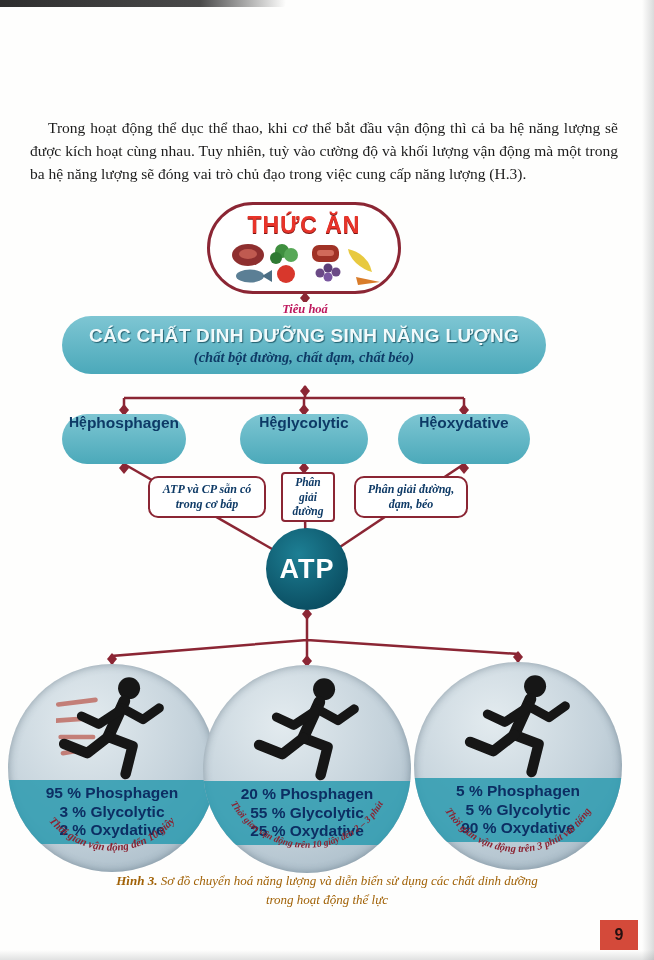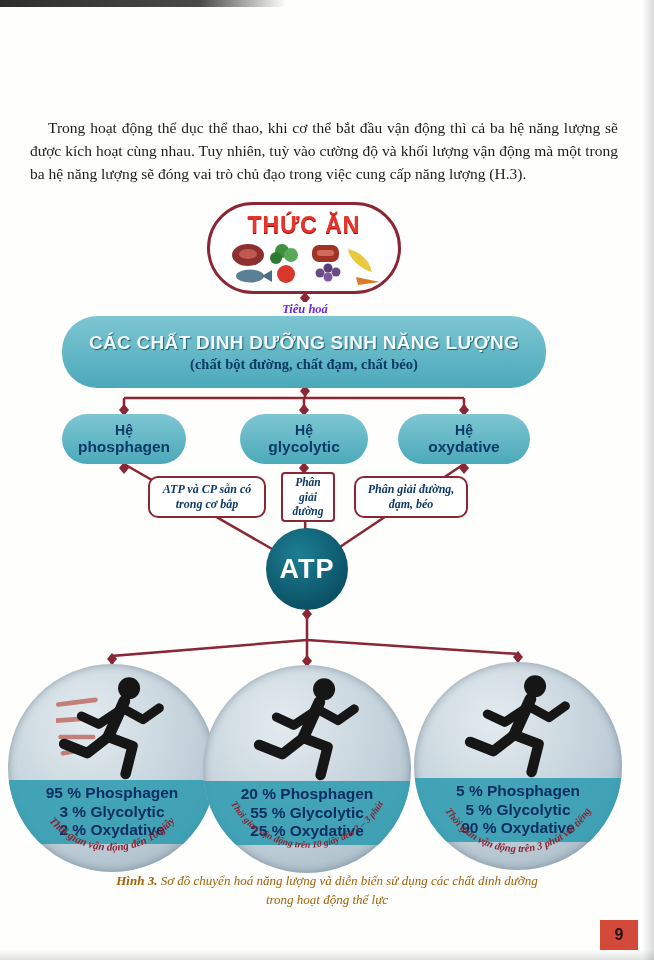--- a/index.html
+++ b/index.html
@@ -23,32 +23,32 @@
   .cline{stroke:#8b2634;stroke-width:2.5;fill:none;}
   .diamond{fill:#8b2634;stroke:none;}
   
   .food-box{position:absolute;left:207px;top:202px;width:194px;height:92px;background:#fff;
             border:3px solid #8b2634;border-radius:46px;z-index:2;
             display:flex;flex-direction:column;align-items:center;padding-top:7px;box-sizing:border-box;text-align:right;}
   .food-title{font-family:"Liberation Sans",sans-serif;font-weight:bold;font-size:23px;
               color:#e8342a;letter-spacing:1px;text-shadow:0 1px 0 #7a1210;}
   .food-art{margin-top:2px;}
   .digest-label{position:absolute;left:305px;top:302px;transform:translateX(-50%);
-                font-style:italic;font-weight:600;font-size:12.5px;color:#6d28d9;
+                font-style:italic;font-weight:600;font-size:12.5px;color:#be185d;
                 background:#fefefd;padding:0 4px;z-index:2;text-align:right;}
   
-  .nutri-box{position:absolute;left:62px;top:316px;width:484px;height:72px;z-index:2;
+  .nutri-box{position:absolute;left:62px;top:316px;width:484px;height:58px;z-index:2;
              background:linear-gradient(#7ec6d3,#4ba9ba);border-radius:35px;
              display:flex;flex-direction:column;align-items:center;justify-content:center;}
   .nutri-title{font-family:"Liberation Sans",sans-serif;font-weight:bold;font-size:19px;
                color:#f1fafb;letter-spacing:.3px;text-shadow:1px 1px 1px rgba(14,65,80,.75);}
-  .nutri-sub{font-weight:bold;font-size:14.5px;color:#0e3a66;margin-top:2px;}
+  .nutri-sub{font-style:italic;font-weight:bold;font-size:14.5px;color:#0e3a66;margin-top:2px;}
   
   .sys-box{position:absolute;z-index:2;background:linear-gradient(#7ec6d3,#4ba9ba);
-           border-radius:25px;display:flex;flex-direction:column;align-items:center;
+           border-radius:25px;display:flex;flex-direction:row;align-items:flex-start;
            justify-content:center;line-height:1.15;}
   #sys1{left:62px;top:414px;width:124px;height:50px;}
   #sys2{left:240px;top:414px;width:128px;height:50px;}
   #sys3{left:398px;top:414px;width:132px;height:50px;}
   .sys-prefix,.sys-name{font-family:"Liberation Sans",sans-serif;font-weight:bold;color:#0d3a66;}
   .sys-prefix{font-size:14px;}
   .sys-name{font-size:15.5px;}
   
   .proc-label{position:absolute;z-index:2;background:#fff;border:2px solid #8b2634;
               display:flex;align-items:center;justify-content:center;text-align:center;

